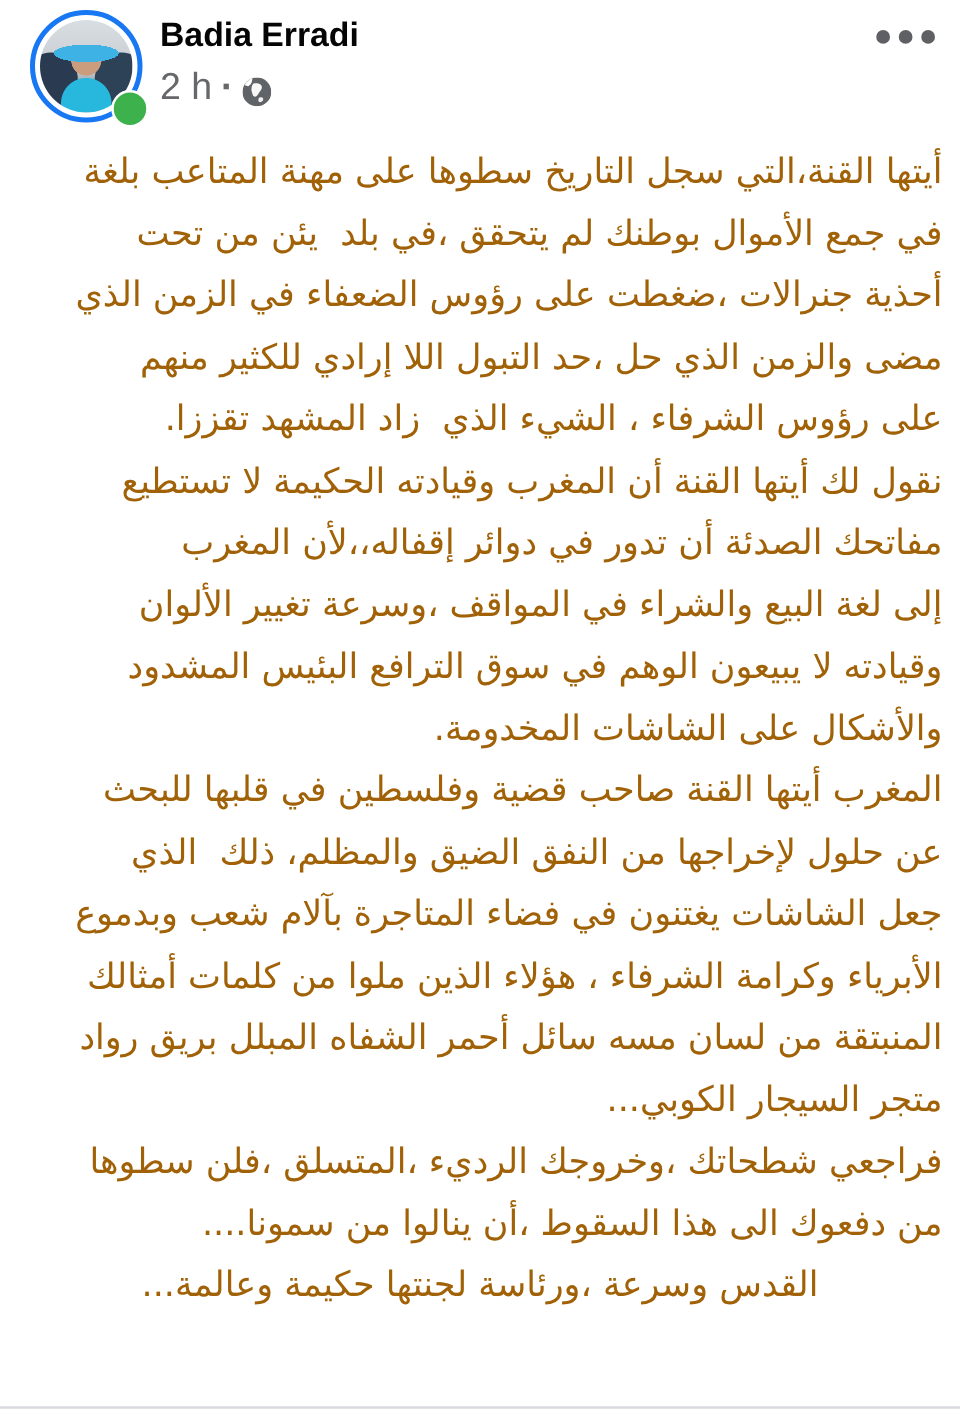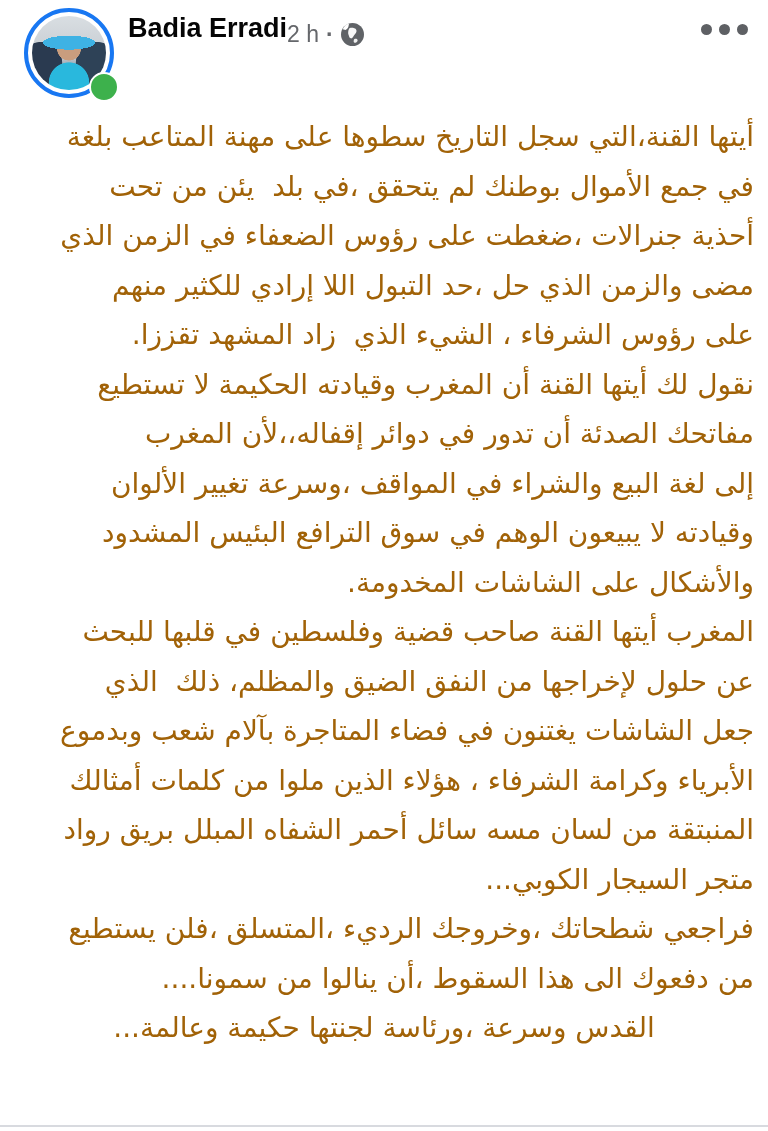--- a/index.html
+++ b/index.html
@@ -54,38 +54,38 @@
     right: -3px;
     bottom: -2px;
     width: 30px;
     height: 30px;
     border-radius: 50%;
     background: #3DB14C;
     border: 2px solid #ffffff;
   }
   .header-info {
     display: flex;
-    flex-direction: row;
+    flex-direction: column;
     margin-left: 12px;
     padding-top: 4px;
     flex: 1 1 auto;
   }
   .author-name {
     font-size: 27px;
     font-weight: 700;
     color: #050505;
     line-height: 1.2;
     cursor: pointer;
   }
   .meta-row {
     display: flex;
     align-items: center;
     margin-top: 9px;
     color: #65676B;
-    font-size: 23px;
+    font-size: 30px;
   }
   .meta-sep {
     margin: 0 7px;
     font-weight: 700;
   }
   .globe-icon-svg {
     width: 23px;
     height: 23px;
     display: inline-block;
   }
@@ -177,18 +177,18 @@
   <div class="post-line">مفاتحك الصدئة أن تدور في دوائر إقفاله،،لأن المغرب</div>
   <div class="post-line">إلى لغة البيع والشراء في المواقف ،وسرعة تغيير الألوان</div>
   <div class="post-line">وقيادته لا يبيعون الوهم في سوق الترافع البئيس المشدود</div>
   <div class="post-line">والأشكال على الشاشات المخدومة.</div>
   <div class="post-line">المغرب أيتها القنة صاحب قضية وفلسطين في قلبها للبحث</div>
   <div class="post-line">عن حلول لإخراجها من النفق الضيق والمظلم، ذلك  الذي</div>
   <div class="post-line">جعل الشاشات يغتنون في فضاء المتاجرة بآلام شعب وبدموع</div>
   <div class="post-line">الأبرياء وكرامة الشرفاء ، هؤلاء الذين ملوا من كلمات أمثالك</div>
   <div class="post-line">المنبتقة من لسان مسه سائل أحمر الشفاه المبلل بريق رواد</div>
   <div class="post-line">متجر السيجار الكوبي...</div>
-  <div class="post-line">فراجعي شطحاتك ،وخروجك الرديء ،المتسلق ،فلن يستطيع</div>
+  <div class="post-line">فراجعي شطحاتك ،وخروجك الرديء ،المتسلق ،فلن سطوها</div>
   <div class="post-line">من دفعوك الى هذا السقوط ،أن ينالوا من سمونا....</div>
   <div class="post-line center">القدس وسرعة ،ورئاسة لجنتها حكيمة وعالمة...</div>
 </div>
 
 <div class="bottom-divider"></div>
 
 </body></html>

